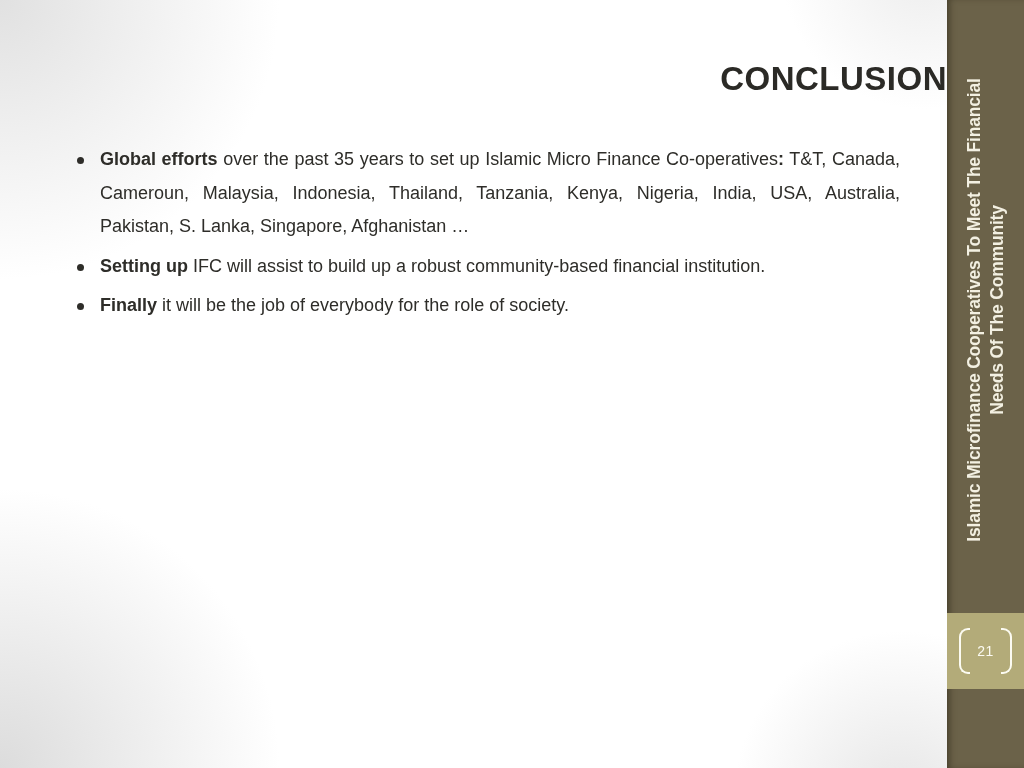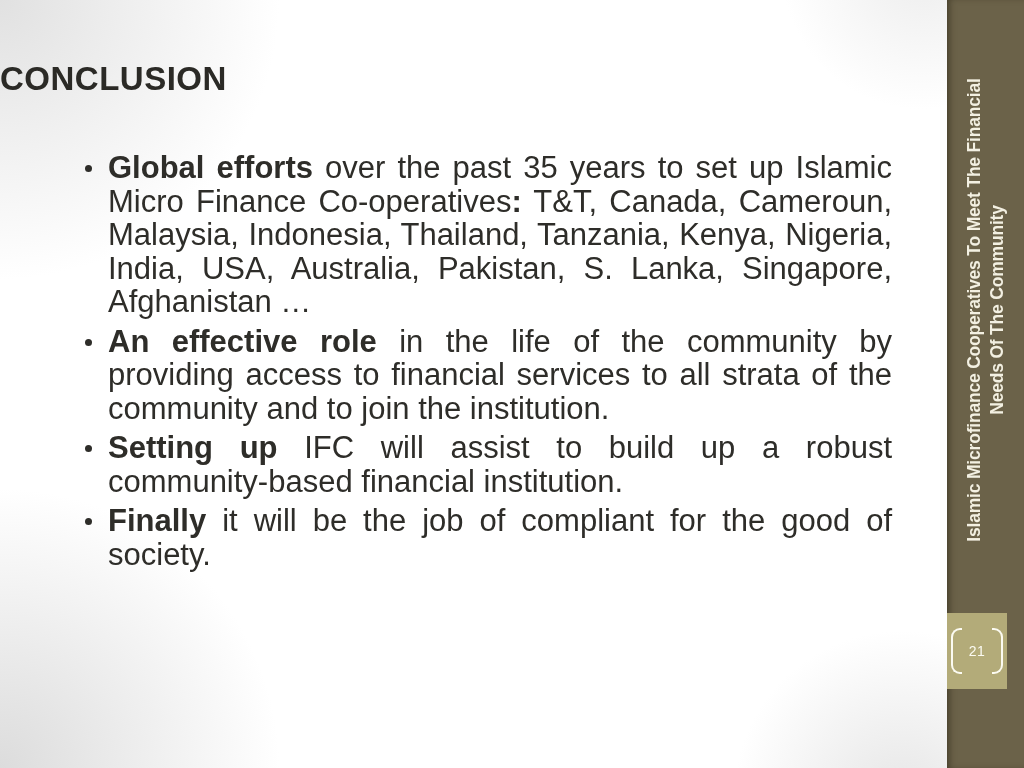--- a/index.html
+++ b/index.html
@@ -18,38 +18,38 @@
       radial-gradient(circle 430px at 0% 100%, #dcdcdc 0%, rgba(255,255,255,0) 65%),
       radial-gradient(circle 240px at 88% 104%, #e6e6e6 0%, rgba(255,255,255,0) 70%),
       radial-gradient(circle 200px at 90% -4%, #ededed 0%, rgba(255,255,255,0) 70%),
       #ffffff;
   }
   .slide-title {
     position: absolute;
     top: 61px;
     left: 0;
     width: 947px;
-    text-align: left;
+    text-align: right;
     font-size: 33px;
     font-weight: bold;
     letter-spacing: 0.5px;
     color: #2b2a26;
     line-height: 36px;
   }
   .content {
     position: absolute;
     top: 143px;
     left: 100px;
     width: 800px;
   }
   ul.bullets {
     list-style: none;
-    margin: 8px;
+    margin: 0;
     padding: 0;
-    font-size: 31px;
+    font-size: 18px;
     line-height: 33.5px;
     color: #2e2d29;
     text-align: justify;
   }
   ul.bullets li {
     position: relative;
     margin: 0 0 6px 0;
   }
   ul.bullets li::before {
     content: "";
@@ -83,21 +83,21 @@
     font-weight: bold;
     letter-spacing: -0.2px;
     line-height: 23px;
     color: #f3f0e2;
     white-space: nowrap;
   }
   .page-badge {
     position: absolute;
     left: 0;
     top: 613px;
-    width: 60px;
+    width: 77px;
     height: 76px;
     background: #b3ab79;
     display: flex;
     align-items: center;
     justify-content: center;
     gap: 7px;
   }
   .bracket {
     width: 11px;
     height: 46px;
@@ -121,23 +121,22 @@
 </head>
 <body>
 
 <div class="slide">
 
   <div class="slide-title">CONCLUSION</div>
 
   <div class="content">
     <ul class="bullets">
         <li><span class="b">Global efforts</span><span> over the past 35 years to set up Islamic Micro Finance Co-operatives</span><span class="b">:</span><span> T&amp;T, Canada, Cameroun, Malaysia, Indonesia, Thailand, Tanzania, Kenya, Nigeria, India, USA, Australia, Pakistan, S. Lanka, Singapore, Afghanistan …</span></li>
-        <li><span class="b">An effective role</span><span> in the life of the community by providing access to financial services to all strata of the community and to join the institution.</span></li>
         <li><span class="b">Setting up</span><span> IFC will assist to build up a robust community-based financial institution.</span></li>
-        <li><span class="b">Finally</span><span> it will be the job of compliant for the good of society.</span></li>
+        <li><span class="b">Finally</span><span> it will be the job of everybody for the role of society.</span></li>
       </ul>
   </div>
 
   <div class="sidebar">
     <div class="sidebar-title">
       <div>Islamic Microfinance Cooperatives To Meet The Financial</div>
       <div>Needs Of The Community</div>
     </div>
 
     <div class="page-badge">

